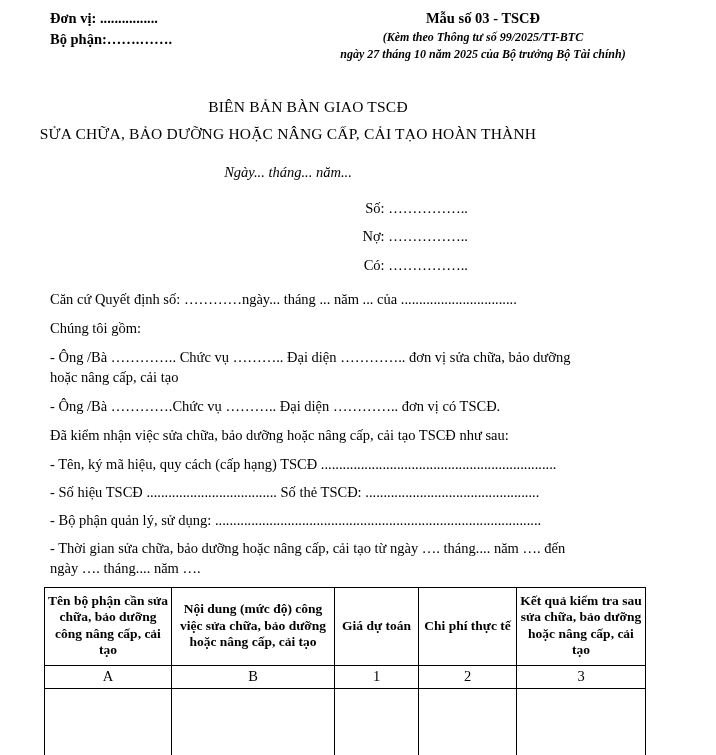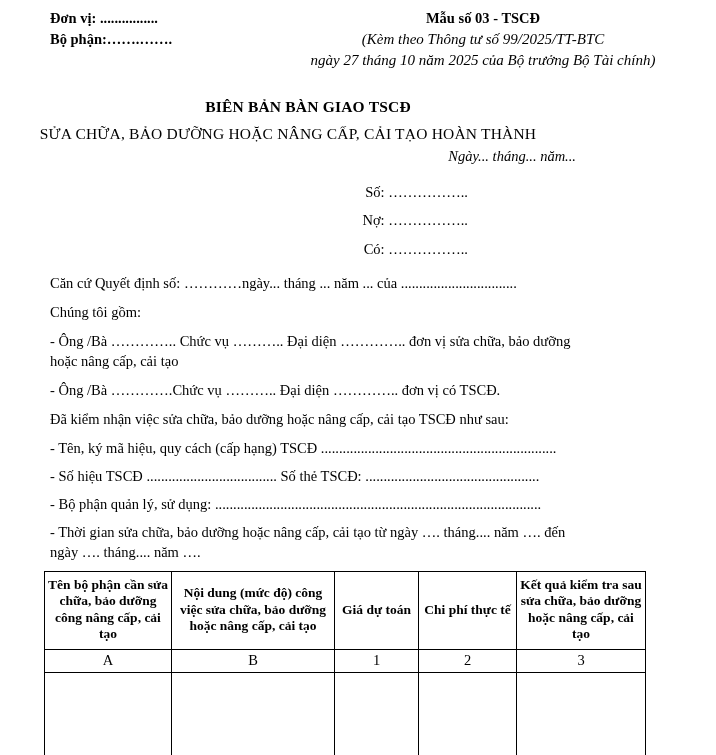--- a/index.html
+++ b/index.html
@@ -48,46 +48,45 @@
     width: 394px;
     text-align: center;
     line-height: 1.42;
   }
   .form-code {
     font-weight: bold;
     font-size: 14.5px;
   }
   .circular {
     font-style: italic;
-    font-weight: normal;
-    font-size: 15px;
+    font-weight: bold;
+    font-size: 12px;
   }
 
   
   .title-block {
     margin-top: 10px;
     text-align: center;
   }
   .doc-title-1 {
-    font-weight: bold;
+    font-weight: normal;
     font-size: 15.5px;
     letter-spacing: 0.2px;
     margin-left: 40px;
   }
   .doc-title-2 {
     font-weight: normal;
     font-size: 15.5px;
     letter-spacing: 0.2px;
     margin-top: 7px;
   }
   .doc-date {
     font-style: italic;
     font-size: 14.5px;
-    margin-top: 2px;
-    text-align: right;
+    margin-top: 18px;
   }
 
   
   .number-block {
     margin-top: 12px;
     padding-right: 108px;
     text-align: right;
     line-height: 1.95;
     font-size: 14.5px;
   }

